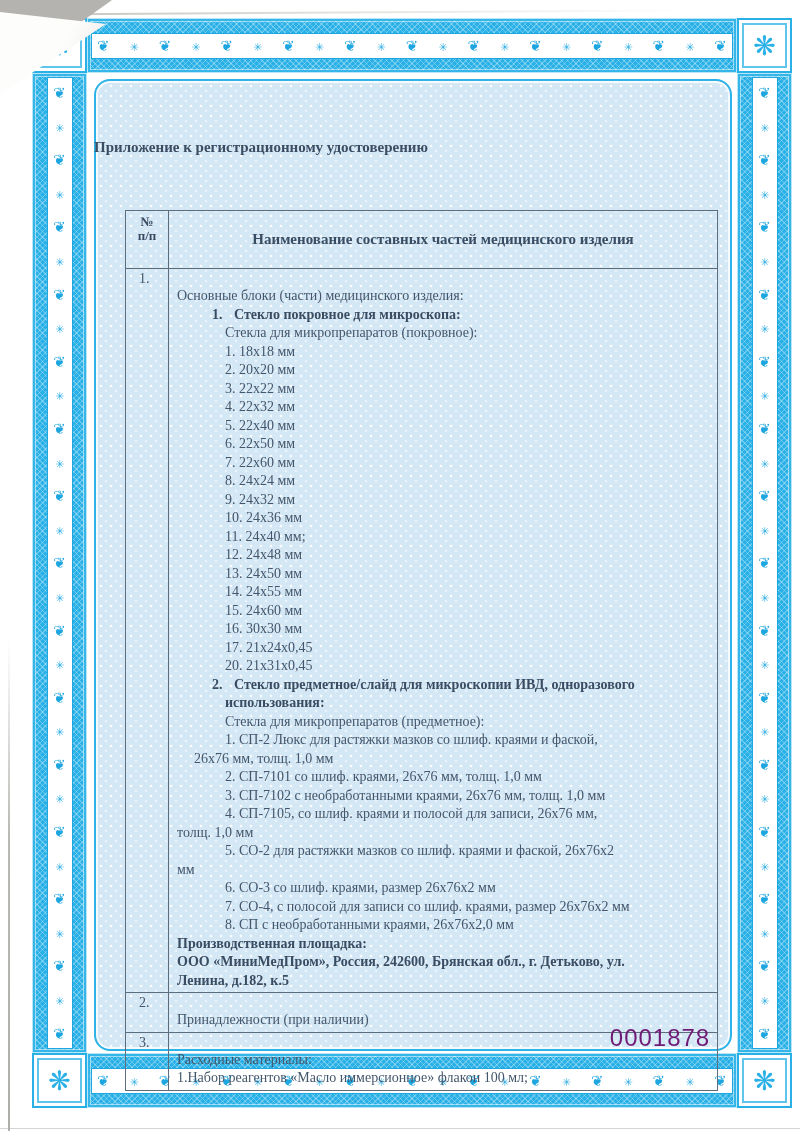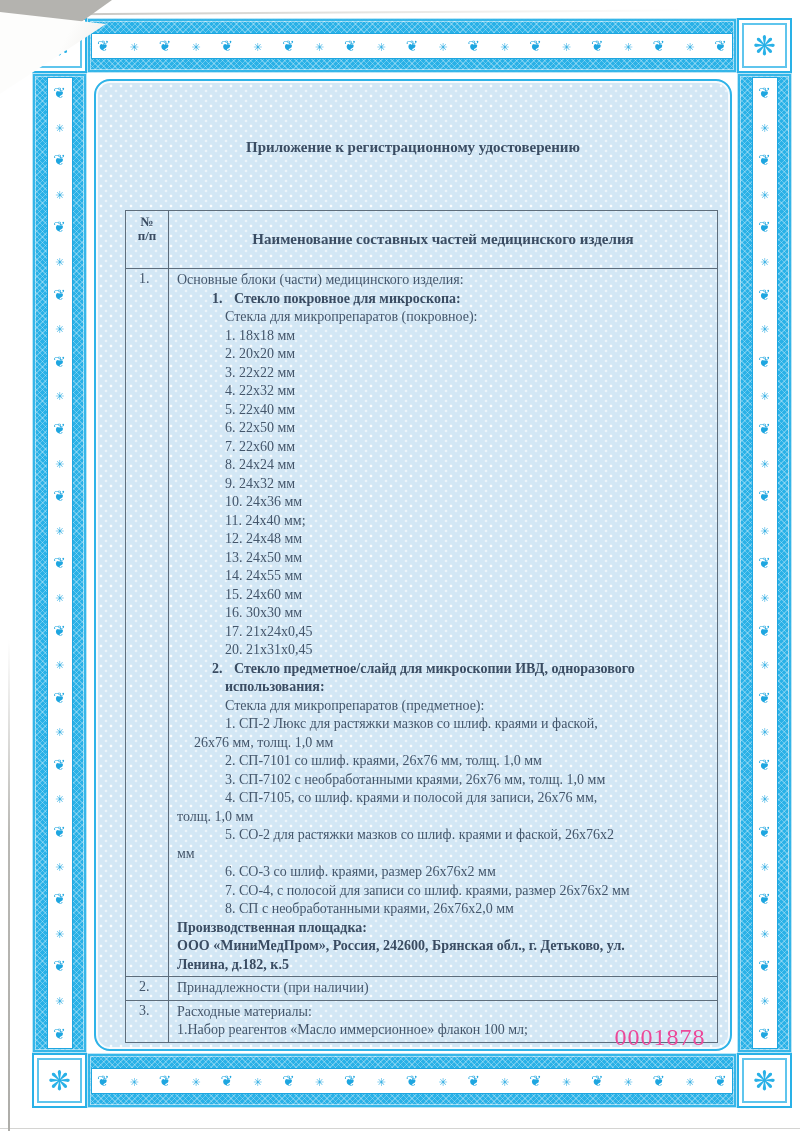--- a/index.html
+++ b/index.html
@@ -50,46 +50,46 @@
   .panel{position:absolute;left:94px;top:79px;width:638px;height:972px;border-radius:16px;
     border:2px solid #2db3e8;box-sizing:border-box;
     background-color:#d3e7f5;
     background-image:
       radial-gradient(rgba(255,255,255,.9) 1px, rgba(255,255,255,0) 1.7px),
       radial-gradient(rgba(255,255,255,.55) 1px, rgba(255,255,255,0) 1.7px);
     background-size:10px 10px,10px 10px;background-position:0 0,5px 5px;
     box-shadow:inset 0 0 0 2px rgba(255,255,255,.8);z-index:1;}
 
   
-  .title1{position:absolute;left:94px;top:139px;width:638px;text-align:center;
+  .title1{position:absolute;left:94px;top:139px;width:638px;
     font-size:15px;font-weight:bold;color:#3b4d63;z-index:4;}
   .title2{position:absolute;left:94px;top:182px;width:638px;text-align:center;
     font-size:15px;font-weight:bold;color:#3b4d63;letter-spacing:.5px;z-index:4;}
 
   .doc-table{position:absolute;left:125px;top:210px;width:593px;border-collapse:collapse;z-index:4;
     color:#44566b;font-size:14px;}
   .doc-table th,.doc-table td{border:1px solid #5d6d7c;vertical-align:top;box-sizing:border-box;}
   .doc-table th{font-weight:bold;color:#3a4c62;}
   th.c1{width:43px;text-align:center;font-size:13px;line-height:14px;padding:4px 0 2px;}
   th.c2{text-align:center;font-size:15px;padding:20px 6px;}
   td.c1{width:43px;text-align:left;padding:1px 2px 0 13px;font-size:14px;line-height:18.5px;}
-  td.content{padding:2px 8px 2px;line-height:18.5px;}
+  td.content{padding:18px 8px 2px;line-height:18.5px;}
   tr.r1 td{height:704px;}
   tr.r2 td{height:19px;}
   tr.r3 td{height:35px;}
   .tline{line-height:18.5px;white-space:nowrap;}
   .ind0{margin-left:0;}
   .ind1{margin-left:35px;}
   .ind2{margin-left:48px;}
   .ind3{margin-left:17px;}
   .bold{font-weight:bold;color:#3a4c62;}
   .lnum{display:inline-block;width:22px;font-weight:bold;color:#3a4c62;}
 
   .serial{position:absolute;left:575px;top:1024px;width:170px;text-align:center;z-index:4;
-    font-family:Liberation Serif, serif;font-size:24px;color:#ec4899;letter-spacing:1px;}
+    font-family:Liberation Sans, sans-serif;font-size:24px;color:#701a75;letter-spacing:1px;}
 </style>
 </head>
 <body>
 
 <div class="page">
 
   <div class="band band-top">
     <div class="strip strip-h">
         <span class="orn0"></span>
         <span class="orn1"></span>

